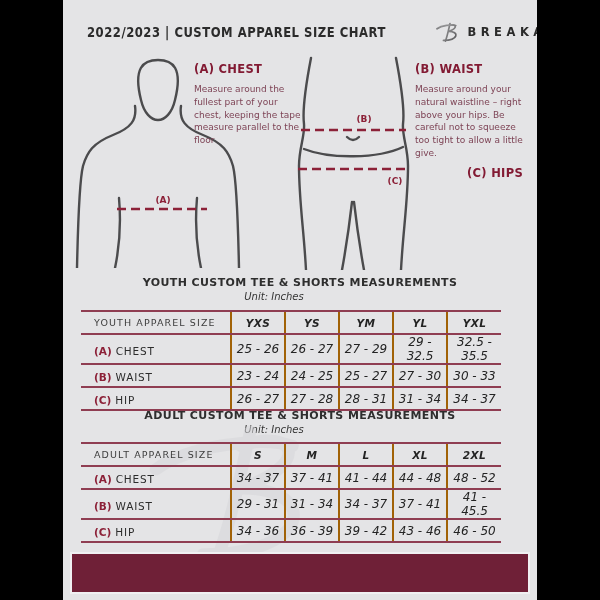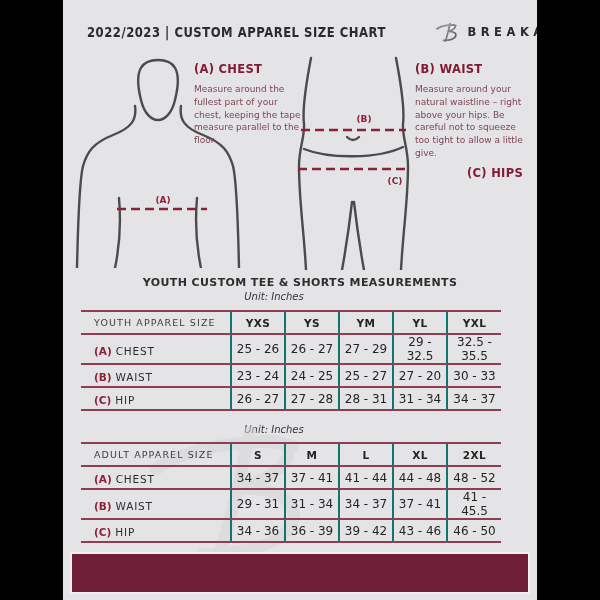--- a/index.html
+++ b/index.html
@@ -32,21 +32,21 @@
 
   
   .sec-title{position:absolute;left:0;width:474px;text-align:center;font-weight:bold;font-size:11px;color:#2e2e2e;letter-spacing:0.4px;}
   .sec-unit{position:absolute;left:0;width:422px;text-align:center;font-style:italic;font-size:10px;color:#333;}
 
   
   table.size-table{position:absolute;left:18px;width:420px;border-collapse:collapse;table-layout:fixed;z-index:2;background:transparent;}
   .size-table col.lbl{width:150px;}
   .size-table col.val{width:54px;}
   .size-table td,.size-table th{height:21px;padding:0;border-top:2px solid #8f3d52;border-bottom:2px solid #8f3d52;}
-  .size-table td+td,.size-table th+th{border-left:2px solid #0f766e;}
+  .size-table td+td,.size-table th+th{border-left:2px solid #a16207;font-style:italic;}
   .size-table .lblcell{text-align:left;padding-left:13px;}
   .hdr-lbl{font-size:9.5px;color:#3d3d3d;letter-spacing:1.1px;font-weight:normal;}
   .size-hdr{font-weight:bold;font-size:10.5px;color:#232323;text-align:center;letter-spacing:0.4px;}
   .row-prefix{font-weight:bold;font-size:10.5px;color:#8c2138;margin-right:4px;}
   .row-label{font-size:10.5px;color:#2c2c2c;letter-spacing:0.8px;}
   .val-cell{text-align:center;font-size:12px;color:#242424;}
 
   
   .watermark{position:absolute;left:18px;top:408px;z-index:1;opacity:0.55;}
   .footer-bar{position:absolute;left:7px;right:7px;top:552px;height:38px;background:#6f2037;border:2px solid #f0f0f2;z-index:3;}
@@ -158,36 +158,37 @@
       <td class="val-cell">29 - 32.5</td>
       <td class="val-cell">32.5 - 35.5</td>
     </tr>
     <tr>
       <td class="lblcell">
         <span class="row-prefix">(B)</span><span class="row-label">WAIST</span>
       </td>
       <td class="val-cell">23 - 24</td>
       <td class="val-cell">24 - 25</td>
       <td class="val-cell">25 - 27</td>
-      <td class="val-cell">27 - 20</td>
+      <td class="val-cell">27 - 30</td>
       <td class="val-cell">30 - 33</td>
     </tr>
     <tr>
       <td class="lblcell">
         <span class="row-prefix">(C)</span><span class="row-label">HIP</span>
       </td>
       <td class="val-cell">26 - 27</td>
       <td class="val-cell">27 - 28</td>
       <td class="val-cell">28 - 31</td>
       <td class="val-cell">31 - 34</td>
       <td class="val-cell">34 - 37</td>
     </tr>
   </tbody>
     </table>
 
+  <div class="sec-title" style="top:409px;">ADULT CUSTOM TEE &amp; SHORTS MEASUREMENTS</div>
   <div class="sec-unit" style="top:424px;">Unit: Inches</div>
 
   <table class="size-table" style="top:442px;">
     <colgroup>
         <col class="lbl">
         <col class="val">
         <col class="val">
         <col class="val">
         <col class="val">
         <col class="val">

